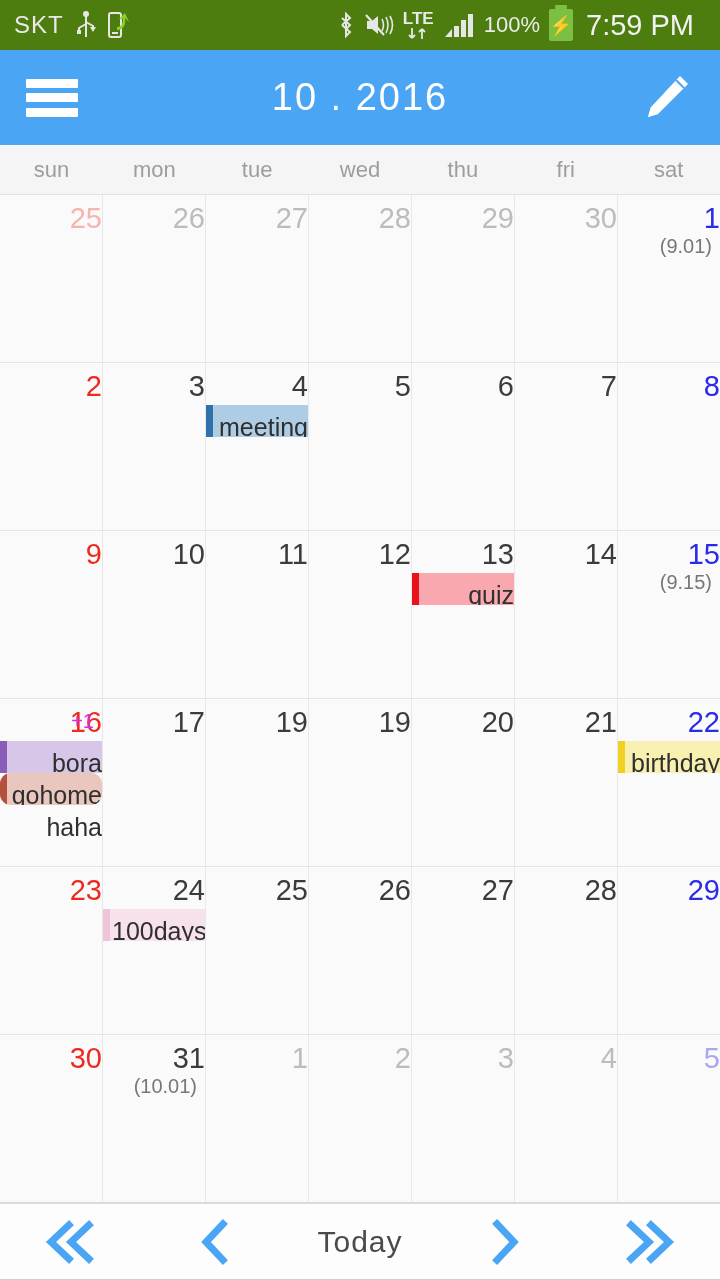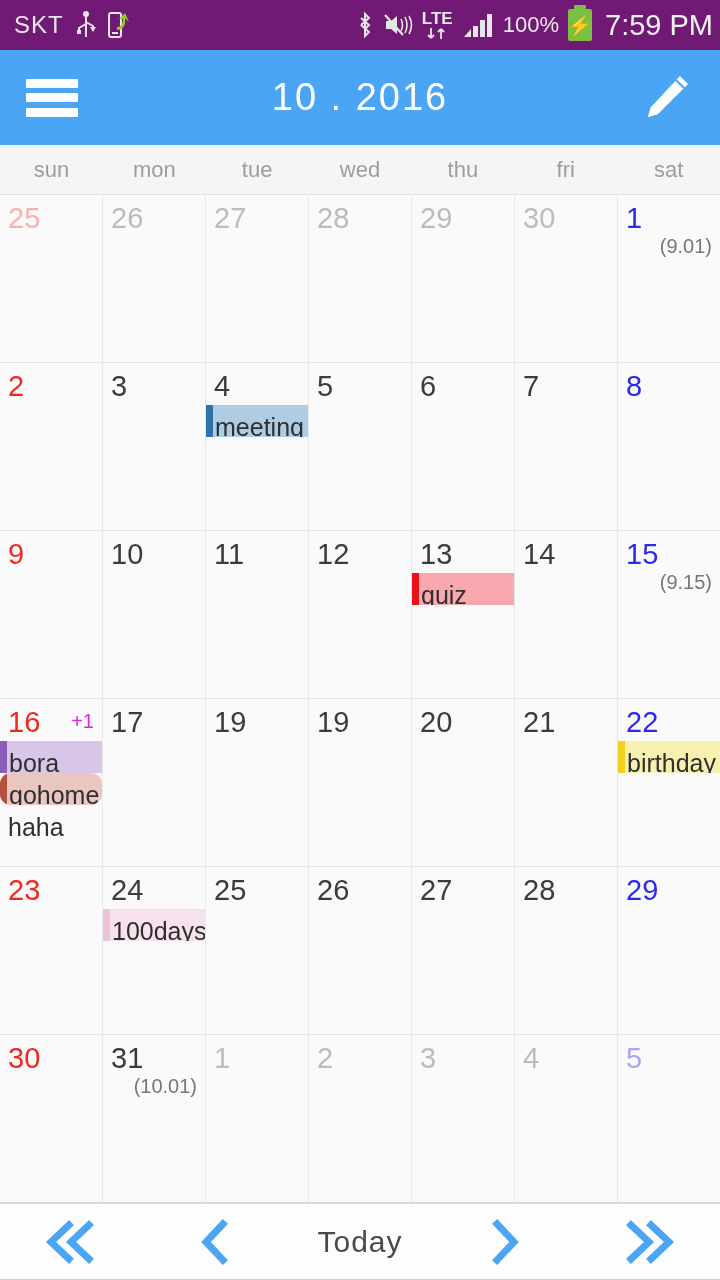--- a/index.html
+++ b/index.html
@@ -6,22 +6,22 @@
   html,body { width:720px; height:1280px; }
   body {
     font-family:"Liberation Sans", sans-serif;
     background:#f7f7f7;
     overflow:hidden;
     -webkit-font-smoothing:antialiased;
   }
 
   
   .statusbar {
-    height:50px; background:#701a75; color:#e8e8e8;
-    display:flex; align-items:center; padding:0 7px 0 14px;
+    height:50px; background:#4d7c0f; color:#e8e8e8;
+    display:flex; align-items:center; padding:0 26px 0 14px;
   }
   .sb-left { display:flex; align-items:center; gap:12px; }
   .sb-carrier { font-size:24px; letter-spacing:1px; font-weight:400; color:#e9e9e9; }
   .sb-right { margin-left:auto; display:flex; align-items:center; gap:9px; }
   .sb-ico { display:block; }
   .sb-pct { font-size:22px; color:#eaeaea; letter-spacing:0px; }
   .sb-time { font-size:29px; color:#f2f2f2; letter-spacing:0px; margin-left:4px; }
   .sb-batt {
     width:24px; height:32px; background:#7cc043; border-radius:2px;
     position:relative; display:flex; align-items:center; justify-content:center;
@@ -50,21 +50,21 @@
     height:50px; background:#f5f5f5; display:flex;
     border-bottom:1px solid #e2e2e2;
   }
   .weekday {
     flex:1; display:flex; align-items:center; justify-content:center;
     font-size:22px; color:#9d9d9d;
   }
 
   
   .grid { display:flex; flex-direction:column; height:1008px; background:#fafafa; }
-  .week { flex:1; display:flex; border-bottom:1px solid #e4e4e4; }
+  .week { flex:1; display:flex; border-bottom:1px solid #e4e4e4;text-align:right; }
   .week:last-child { border-bottom:1px solid #d8d8d8; }
   .day {
     flex:1; position:relative; border-right:1px solid #e8e8e8;
     background:#fafafa; overflow:hidden; cursor:pointer;
   }
   .day:last-child { border-right:none; }
 
   .daynum {
     font-size:29px; line-height:1; padding:9px 0 0 8px;
     color:#3b3b3b; display:inline-block;

